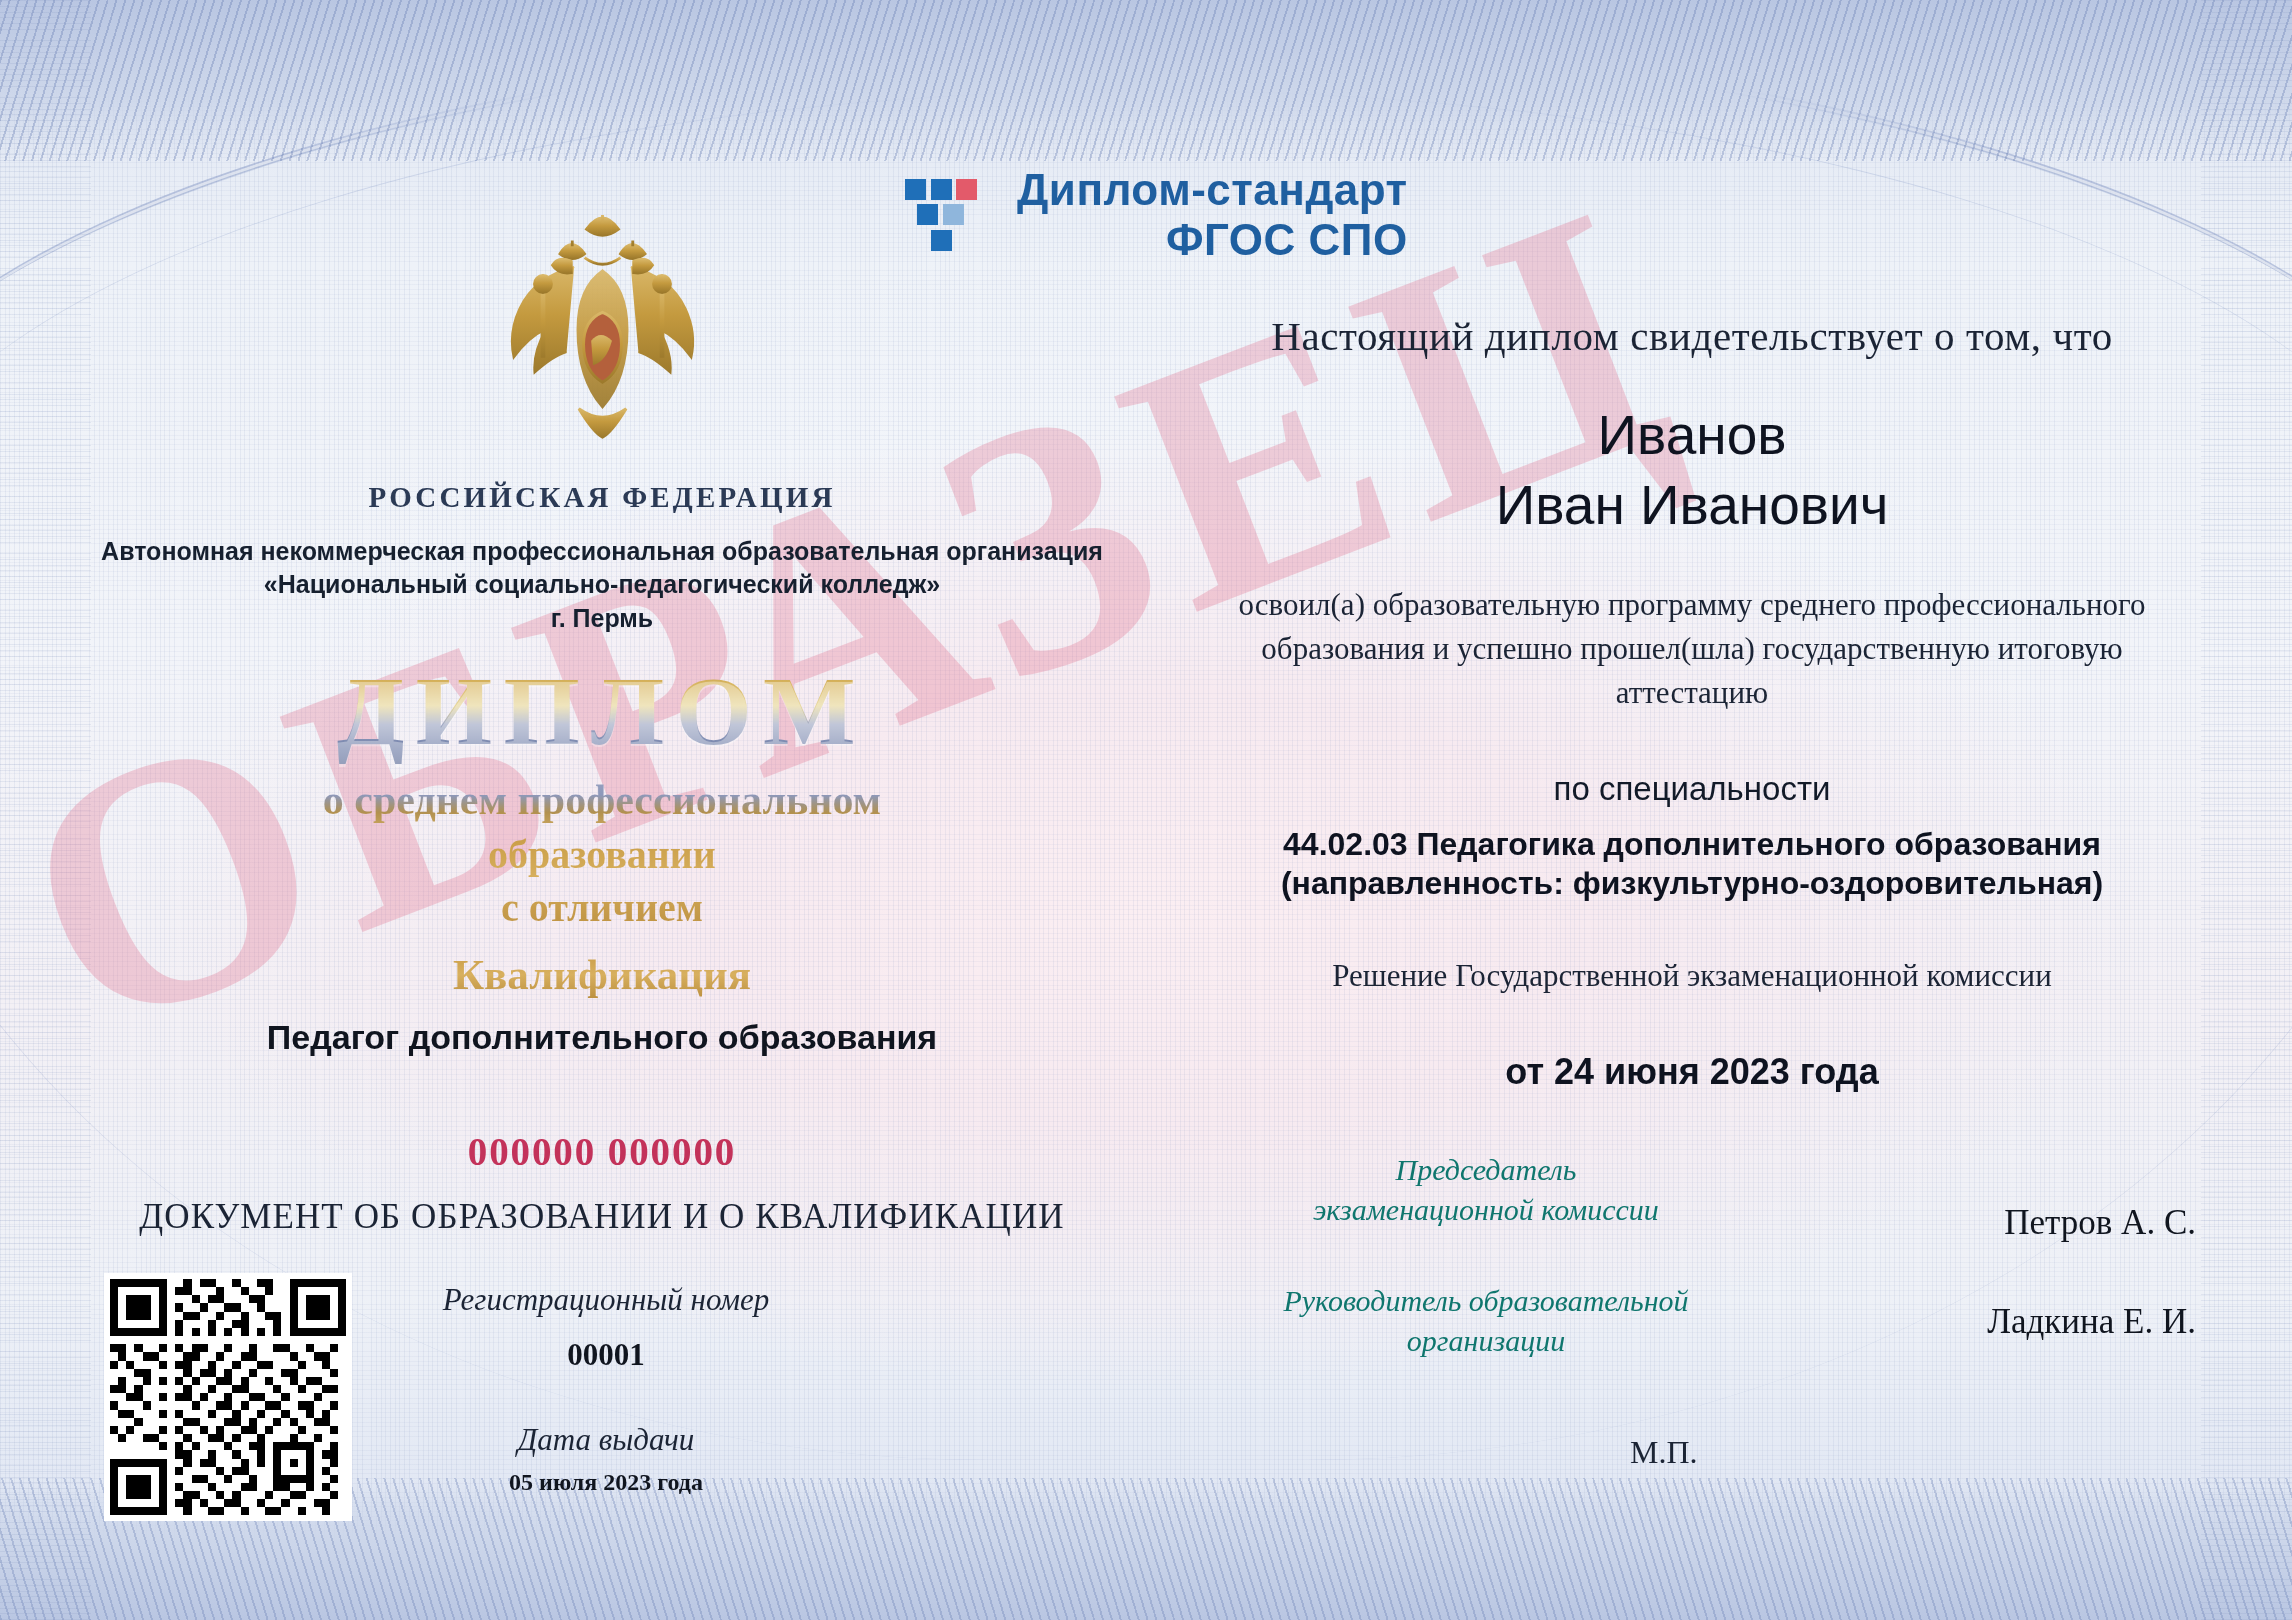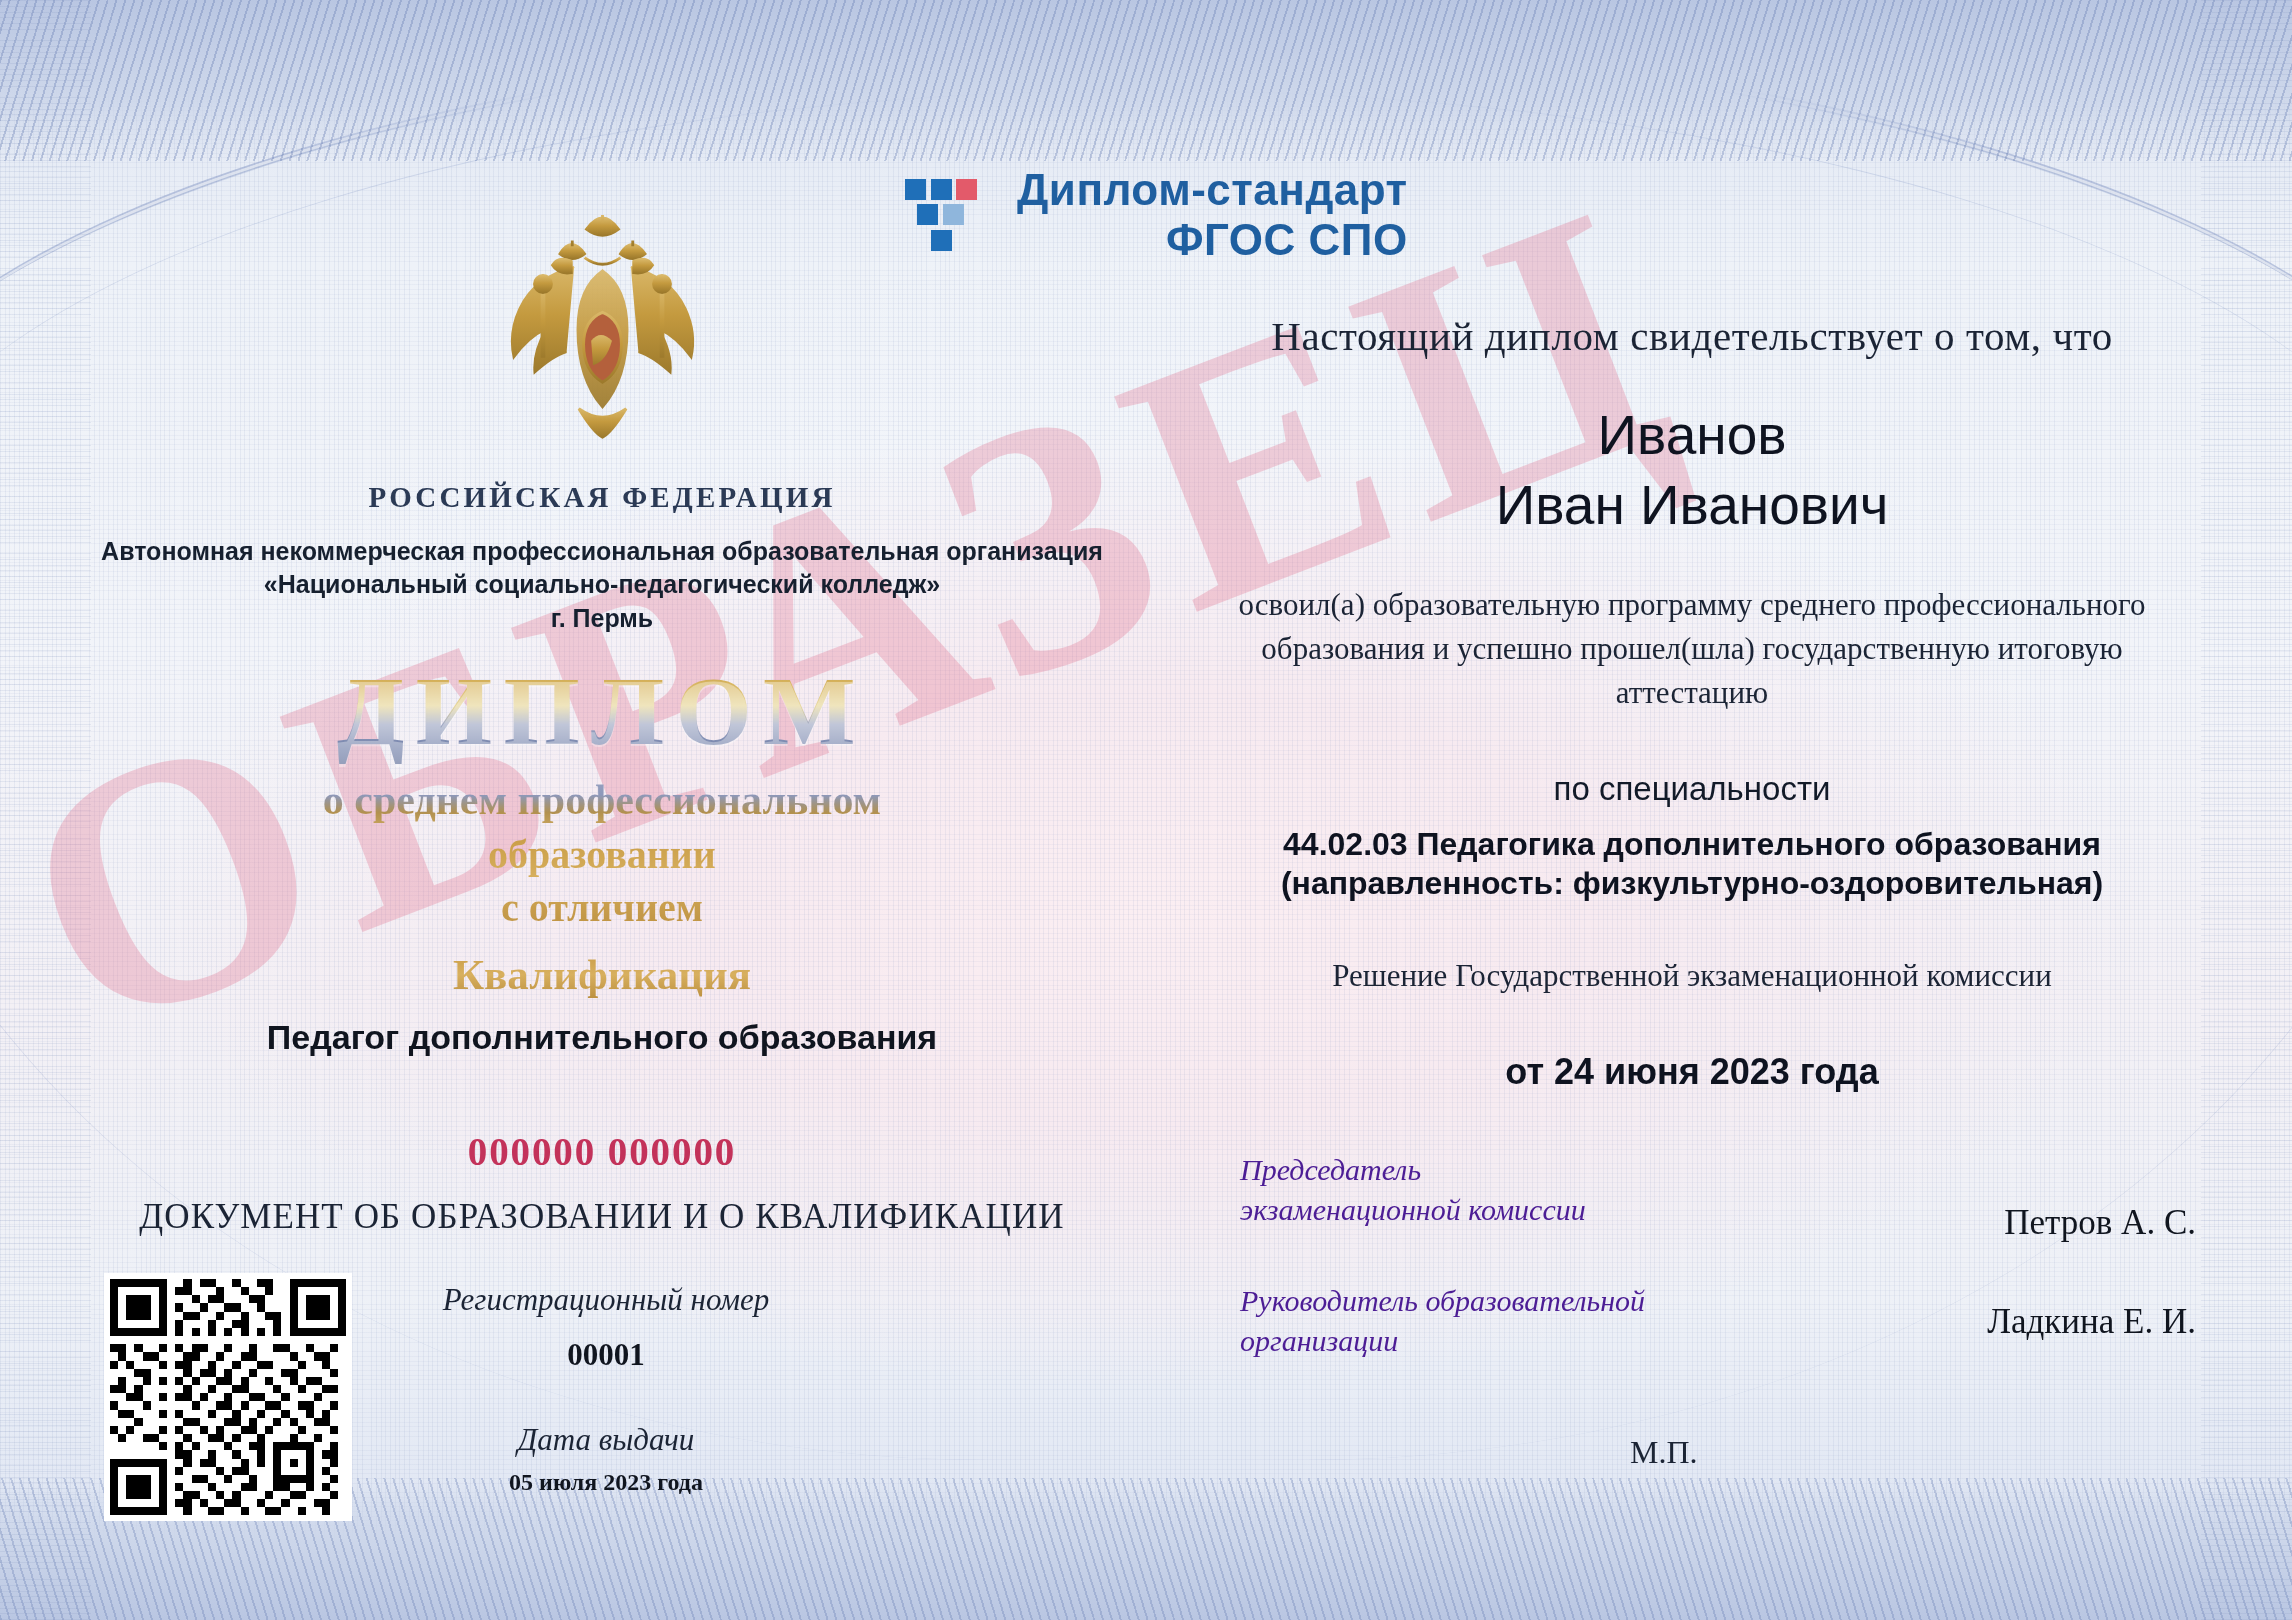--- a/index.html
+++ b/index.html
@@ -399,23 +399,23 @@
   .sig-row {
     display: flex;
     align-items: flex-start;
     justify-content: space-between;
   }
   .sig-role {
     font-family: "Liberation Serif", serif;
     font-style: italic;
     font-size: 30px;
     line-height: 1.32;
-    color: #4c1d95;
+    color: #0f766e;
     width: 492px;
-    text-align: left;
+    text-align: center;
   }
   .sig-name {
     font-family: "Liberation Serif", serif;
     font-size: 35px;
     color: #10151f;
     white-space: nowrap;
     padding-top: 53px;
   }
   .sig-row.second { margin-top: 38px; }
   .sig-row.second .sig-name { padding-top: 21px; }

